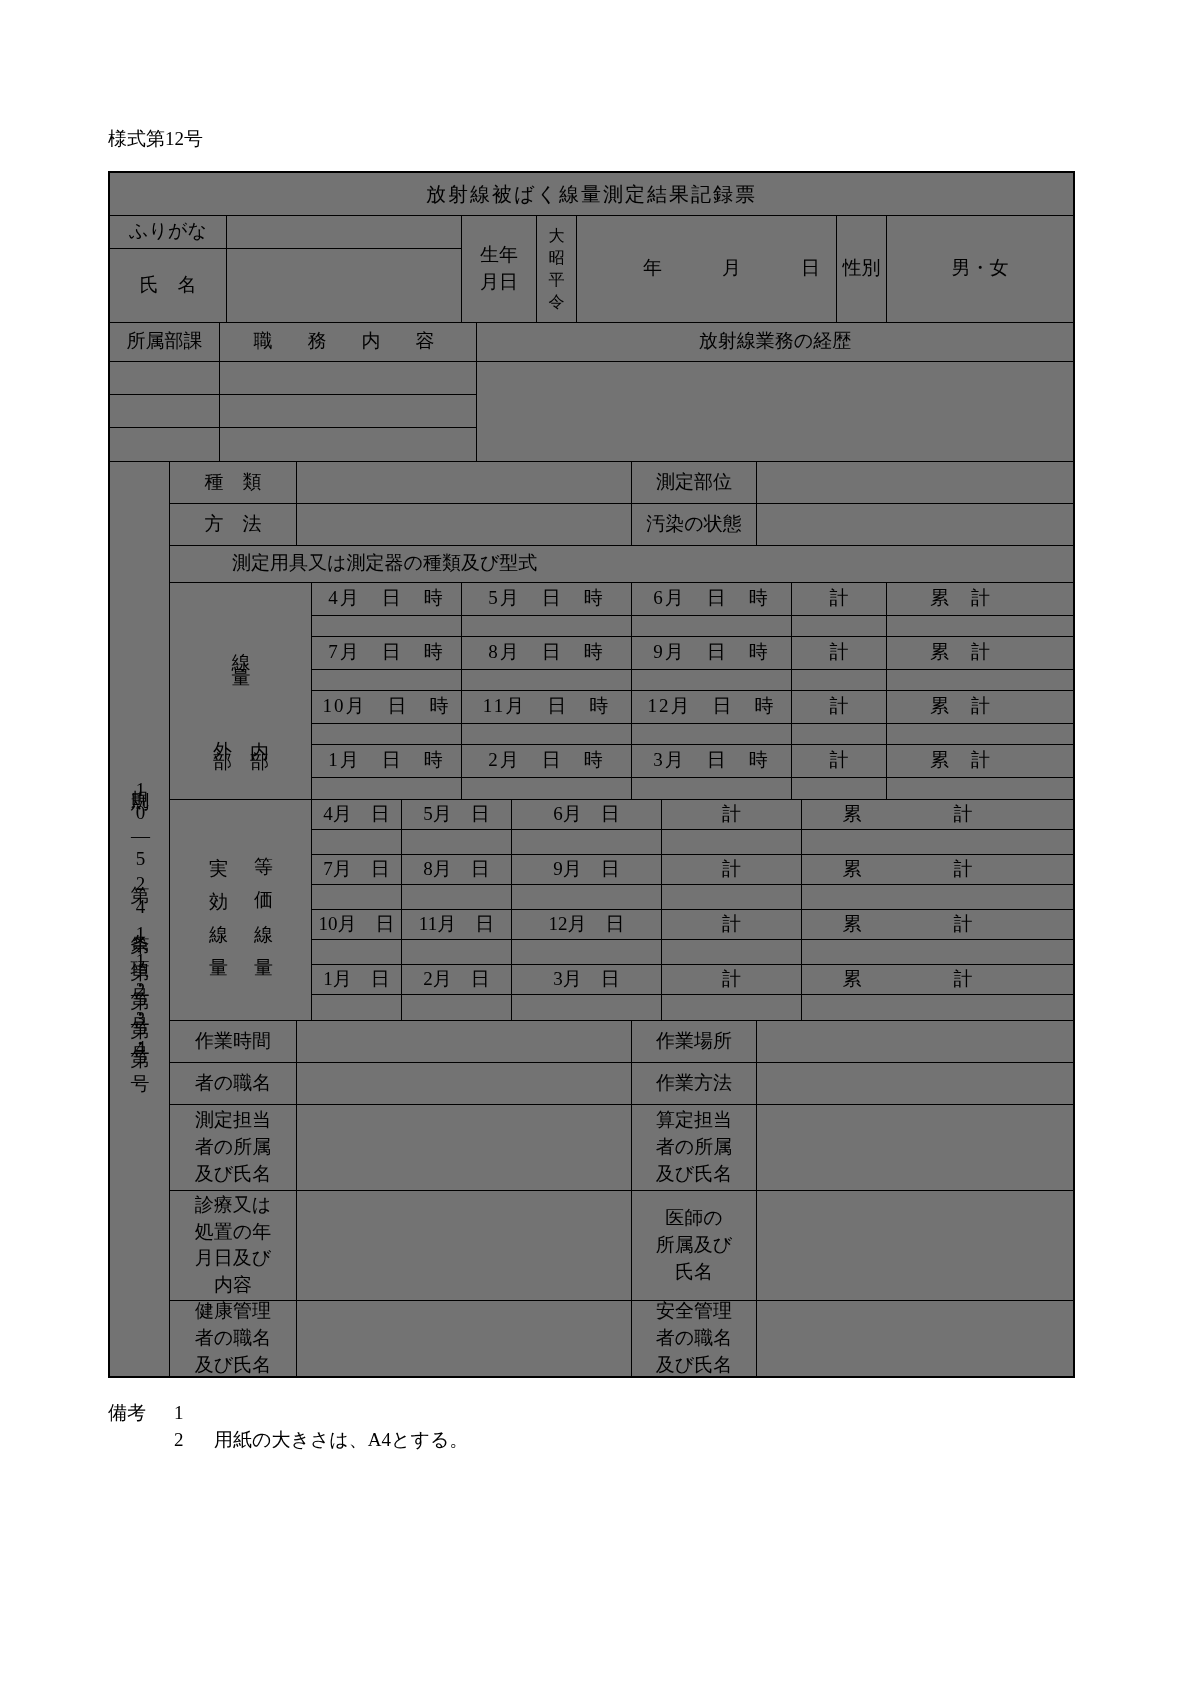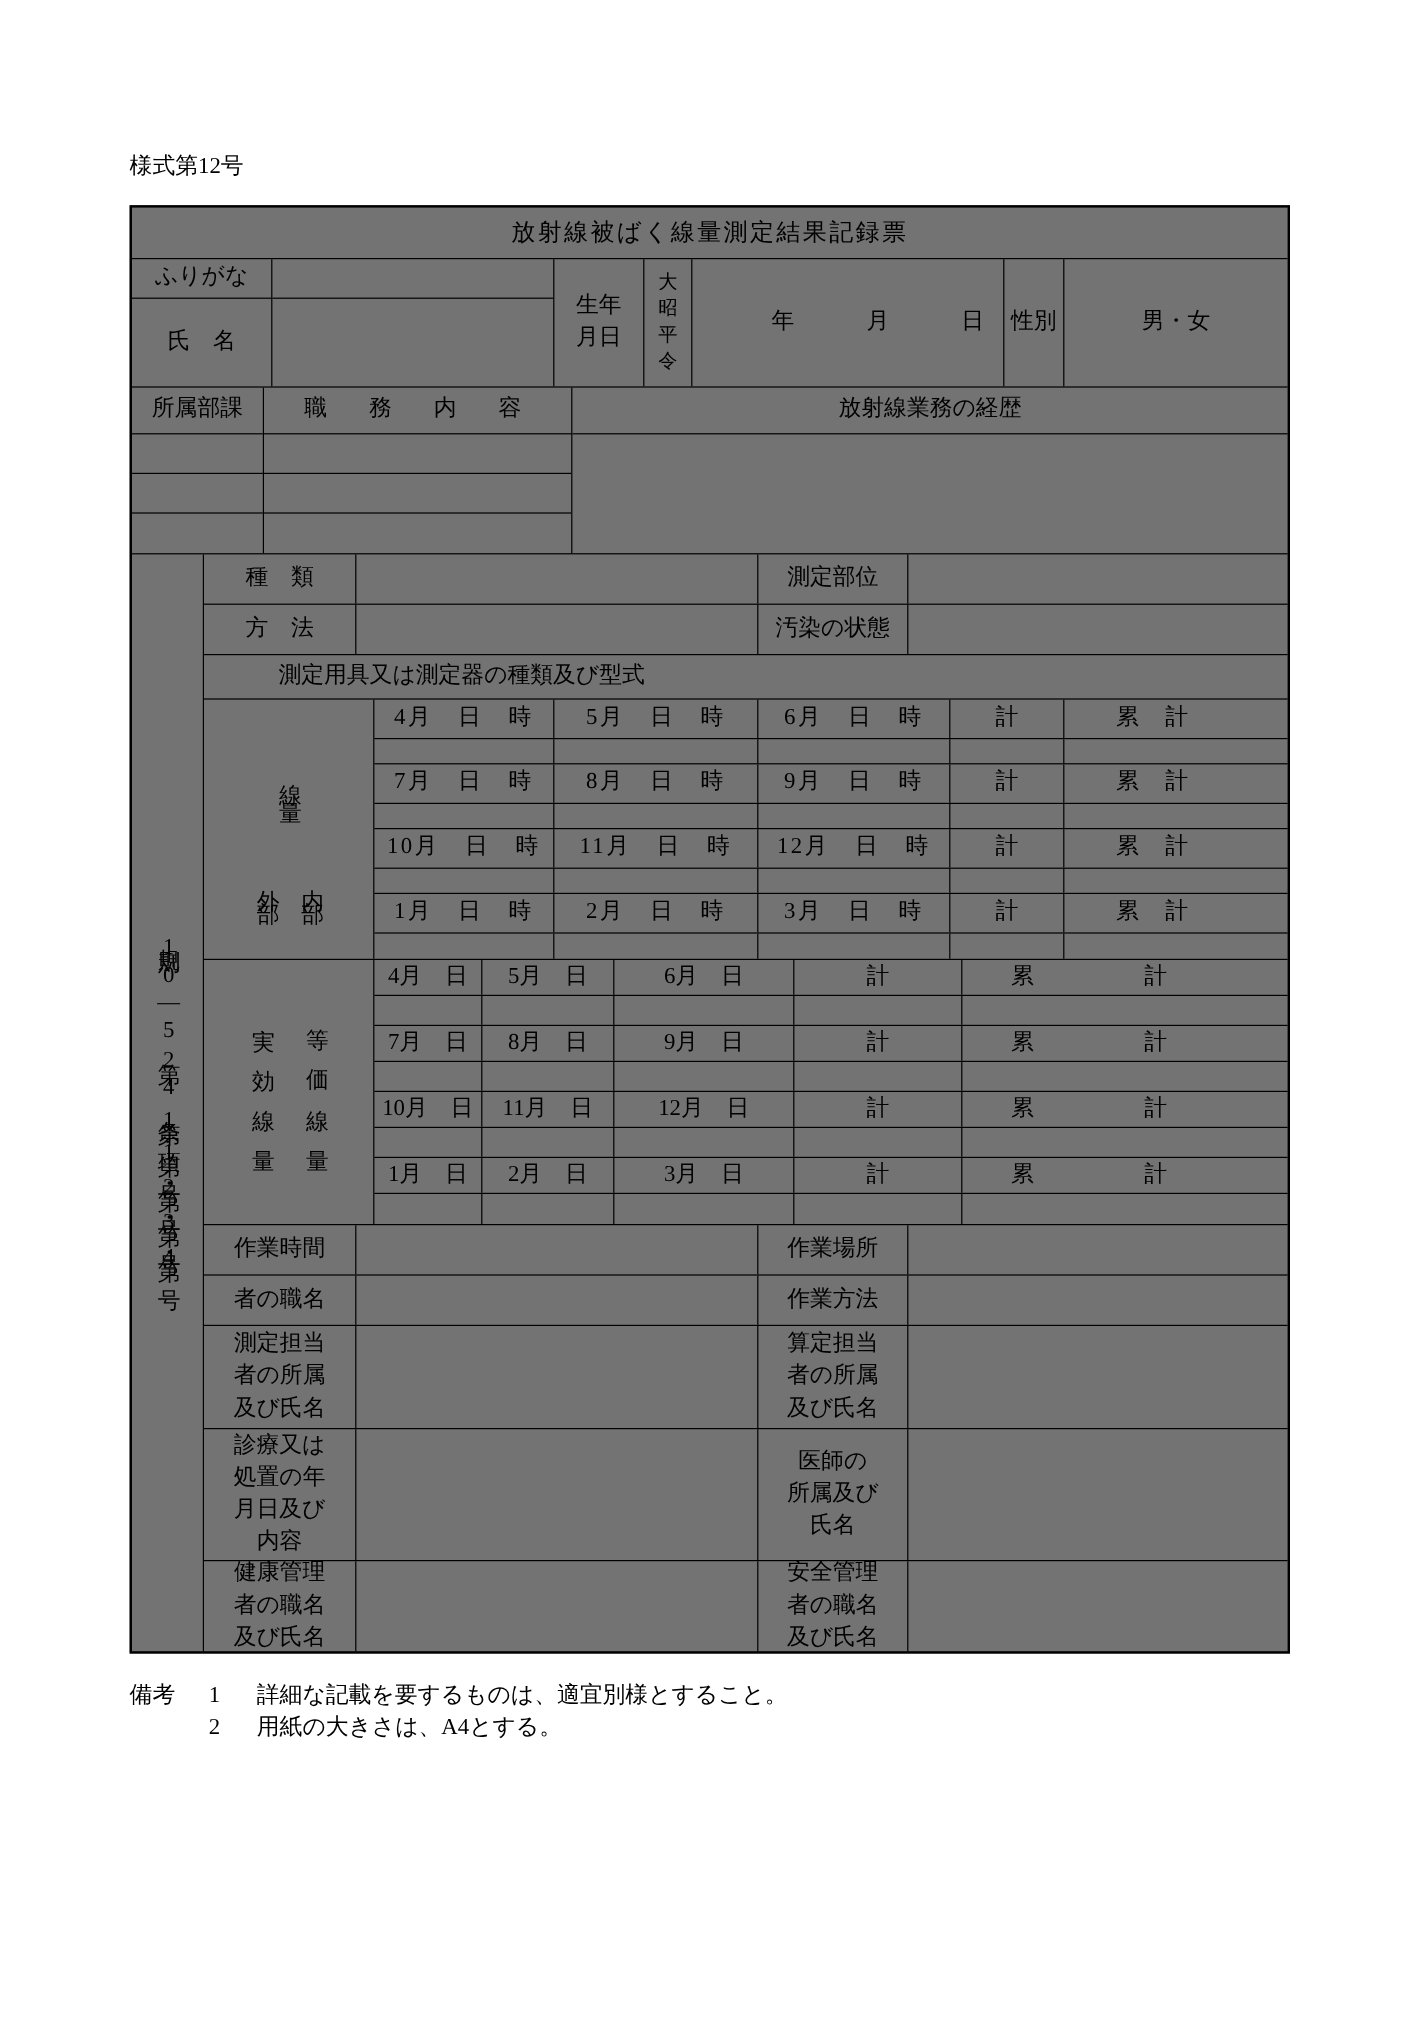--- a/index.html
+++ b/index.html
@@ -357,21 +357,20 @@
 
       </div>
     </div>
 
   </div>
 
   <div class="notes">
     <div class="note-line">
       <span class="note-label">備考</span>
       <span class="note-num">1</span>
-      <span>詳細な記載を要するものは、適宜別様とすること。</span>
     </div>
     <div class="note-line note2">
       <span class="note-num">2</span>
       <span>用紙の大きさは、A4とする。</span>
     </div>
   </div>
 
 </div>
 
 </body></html>

